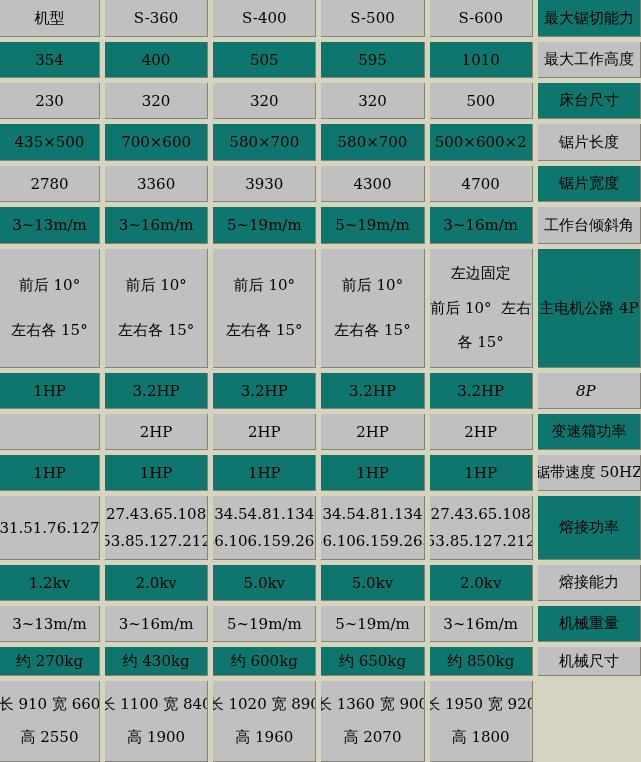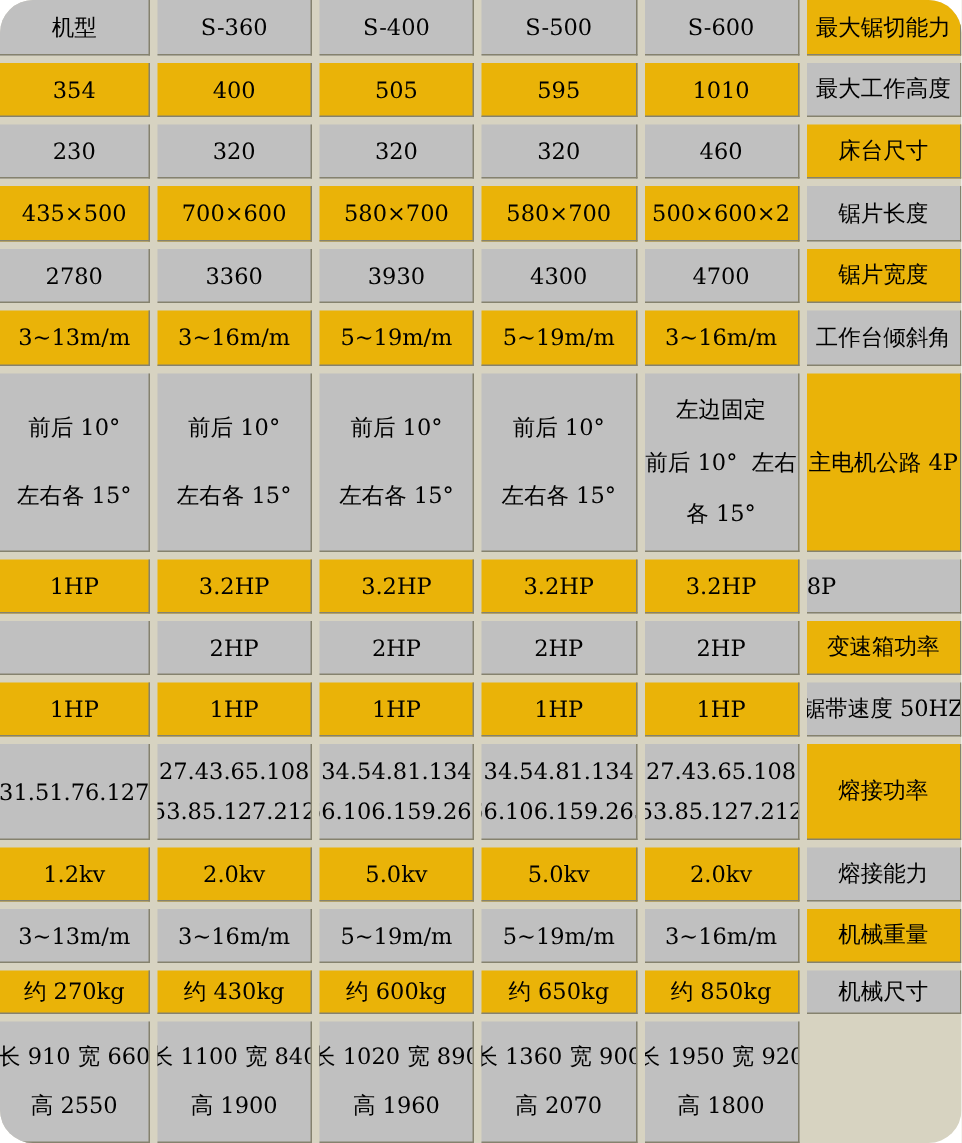--- a/index.html
+++ b/index.html
@@ -12,43 +12,43 @@
     height: 762px;
     background: #d7d3c1;
     display: grid;
     grid-template-columns: 100px repeat(5, 1fr);
     grid-template-rows: 37px 36px 36px 37px 36px 37px 119px 36px 36px 36px 64px 36px 36px 29px 81px;
     gap: 5px;
     font-family: "DejaVu Serif", "Liberation Serif", serif;
     font-size: 15px;
     color: #000000;
     overflow: hidden;
-    border-radius: 22px;
   }
   .cell {
     box-sizing: border-box;
     border-right: 1px solid #85826e;
     border-bottom: 1px solid #85826e;
     display: flex;
     flex-direction: column;
     align-items: center;
     justify-content: center;
     text-align: center;
     overflow: hidden;
   }
   .cell.multi {
     justify-content: space-evenly;
   }
   .gray  { background: #c0c0c0; }
-  .white { background: #eab308; }
+  .white { background: #0f766e; }
   .line  { white-space: pre; }
   
   .row-8.row-label {
-    align-items: flex-start;
+    align-items: center;
     padding-right: 6px;
+    font-style: italic;
   }
 </style>
 </head>
 <body>
 
 <div class="spec-table">
     <div class="cell row-label row-0 gray">
       <span class="line">机型</span>
     </div>
     <div class="cell row-0 gray">
@@ -90,21 +90,21 @@
     <div class="cell row-2 gray">
       <span class="line">320</span>
     </div>
     <div class="cell row-2 gray">
       <span class="line">320</span>
     </div>
     <div class="cell row-2 gray">
       <span class="line">320</span>
     </div>
     <div class="cell row-2 gray">
-      <span class="line">460</span>
+      <span class="line">500</span>
     </div>
     <div class="cell row-label row-3 white">
       <span class="line">床台尺寸</span>
     </div>
     <div class="cell row-3 white">
       <span class="line">435×500</span>
     </div>
     <div class="cell row-3 white">
       <span class="line">700×600</span>
     </div>

